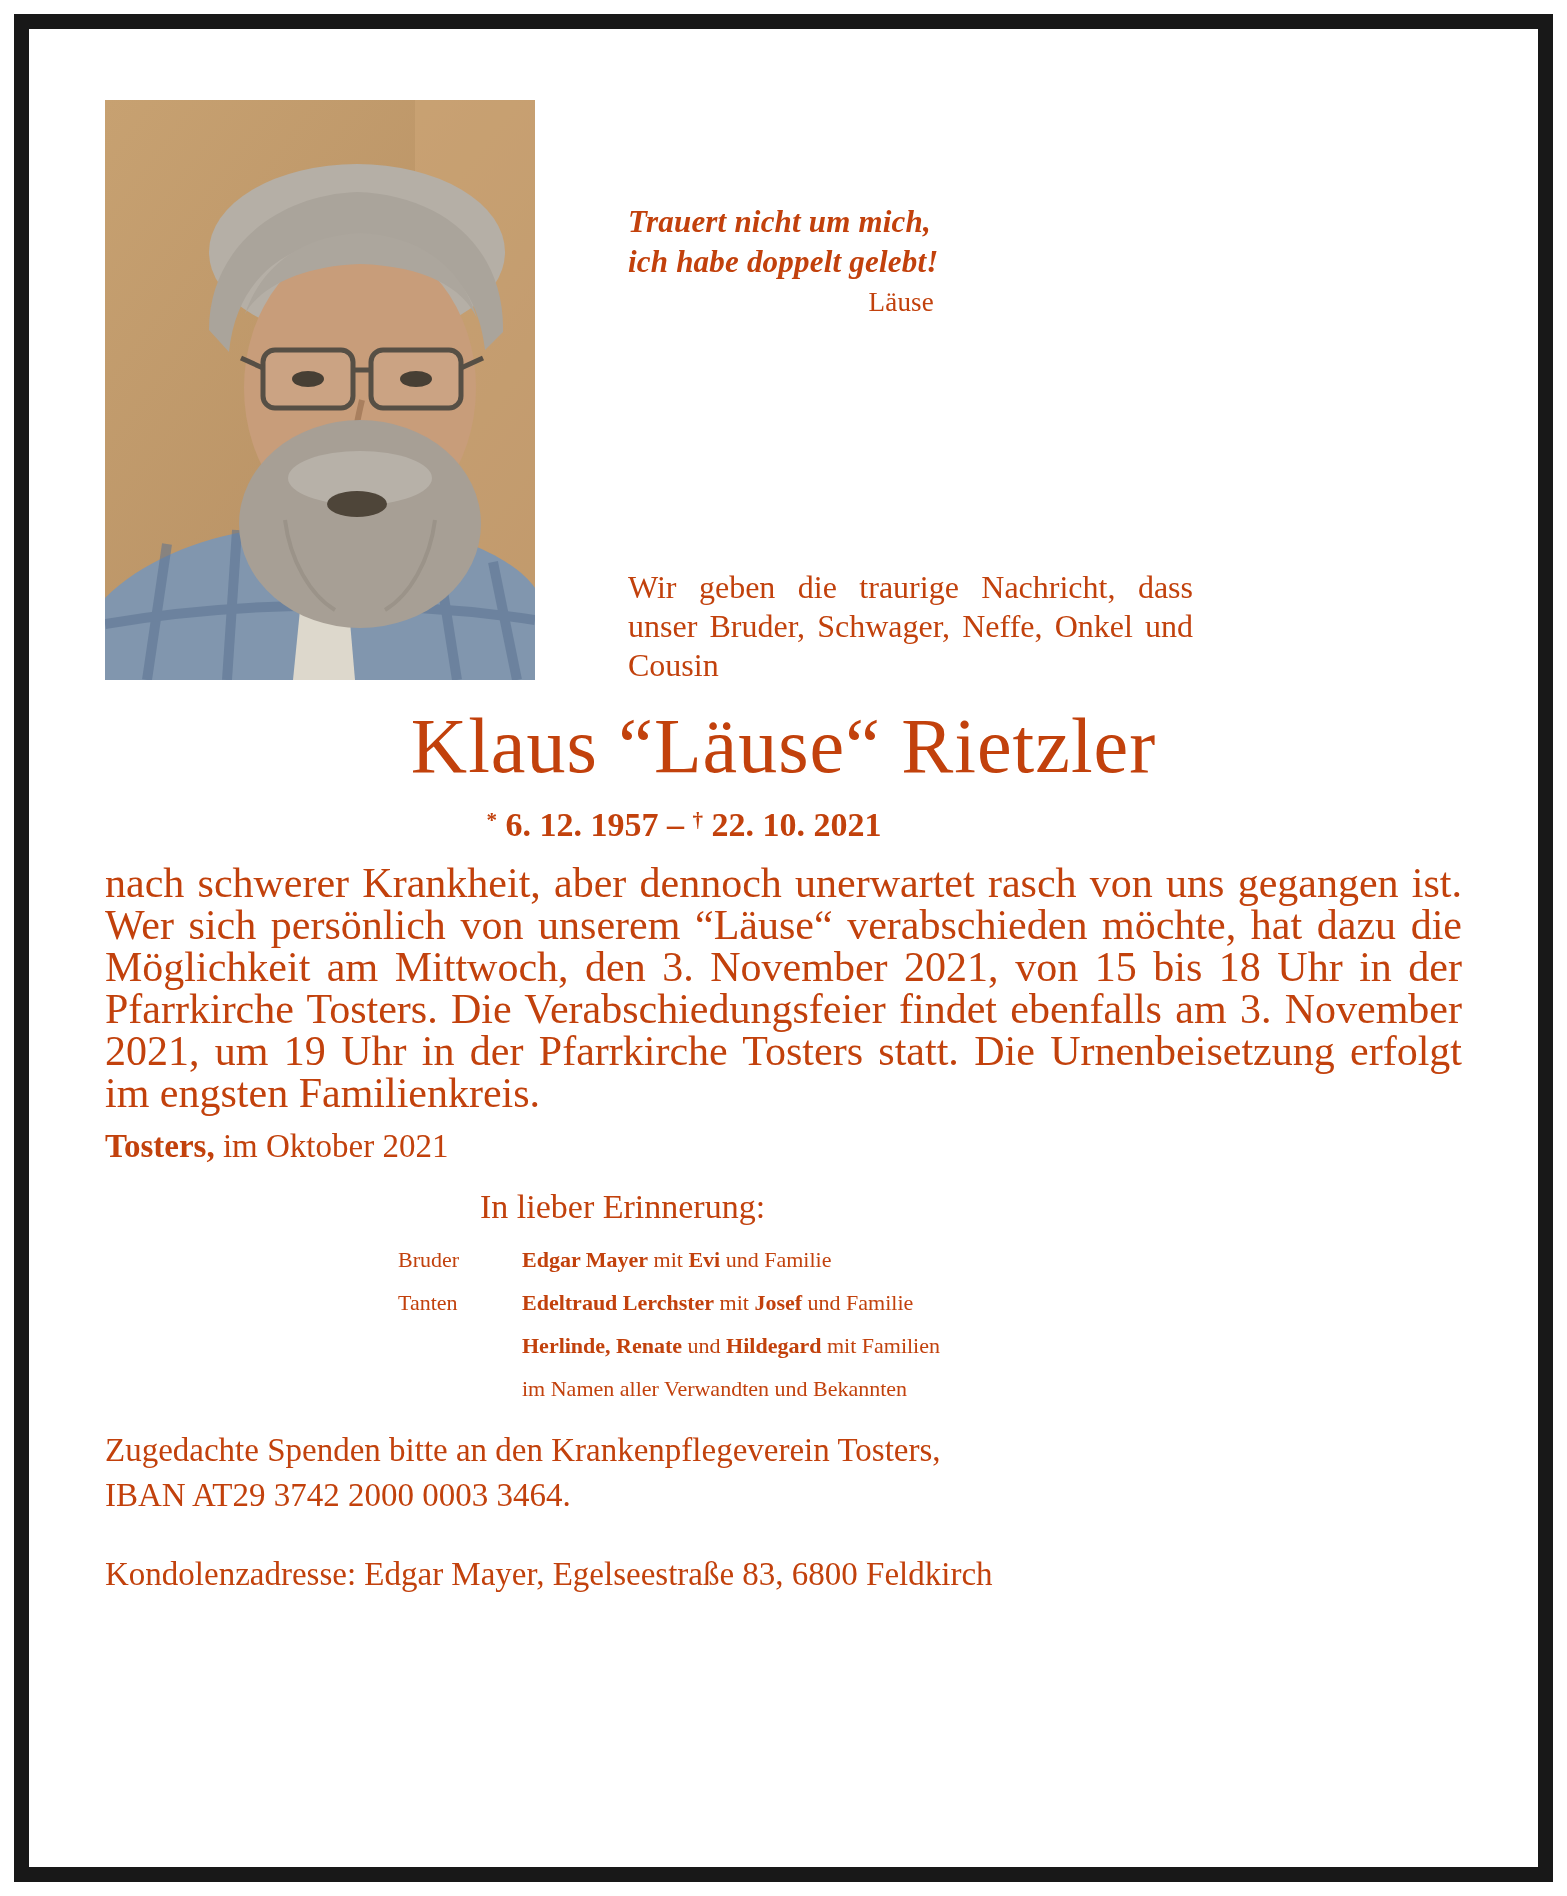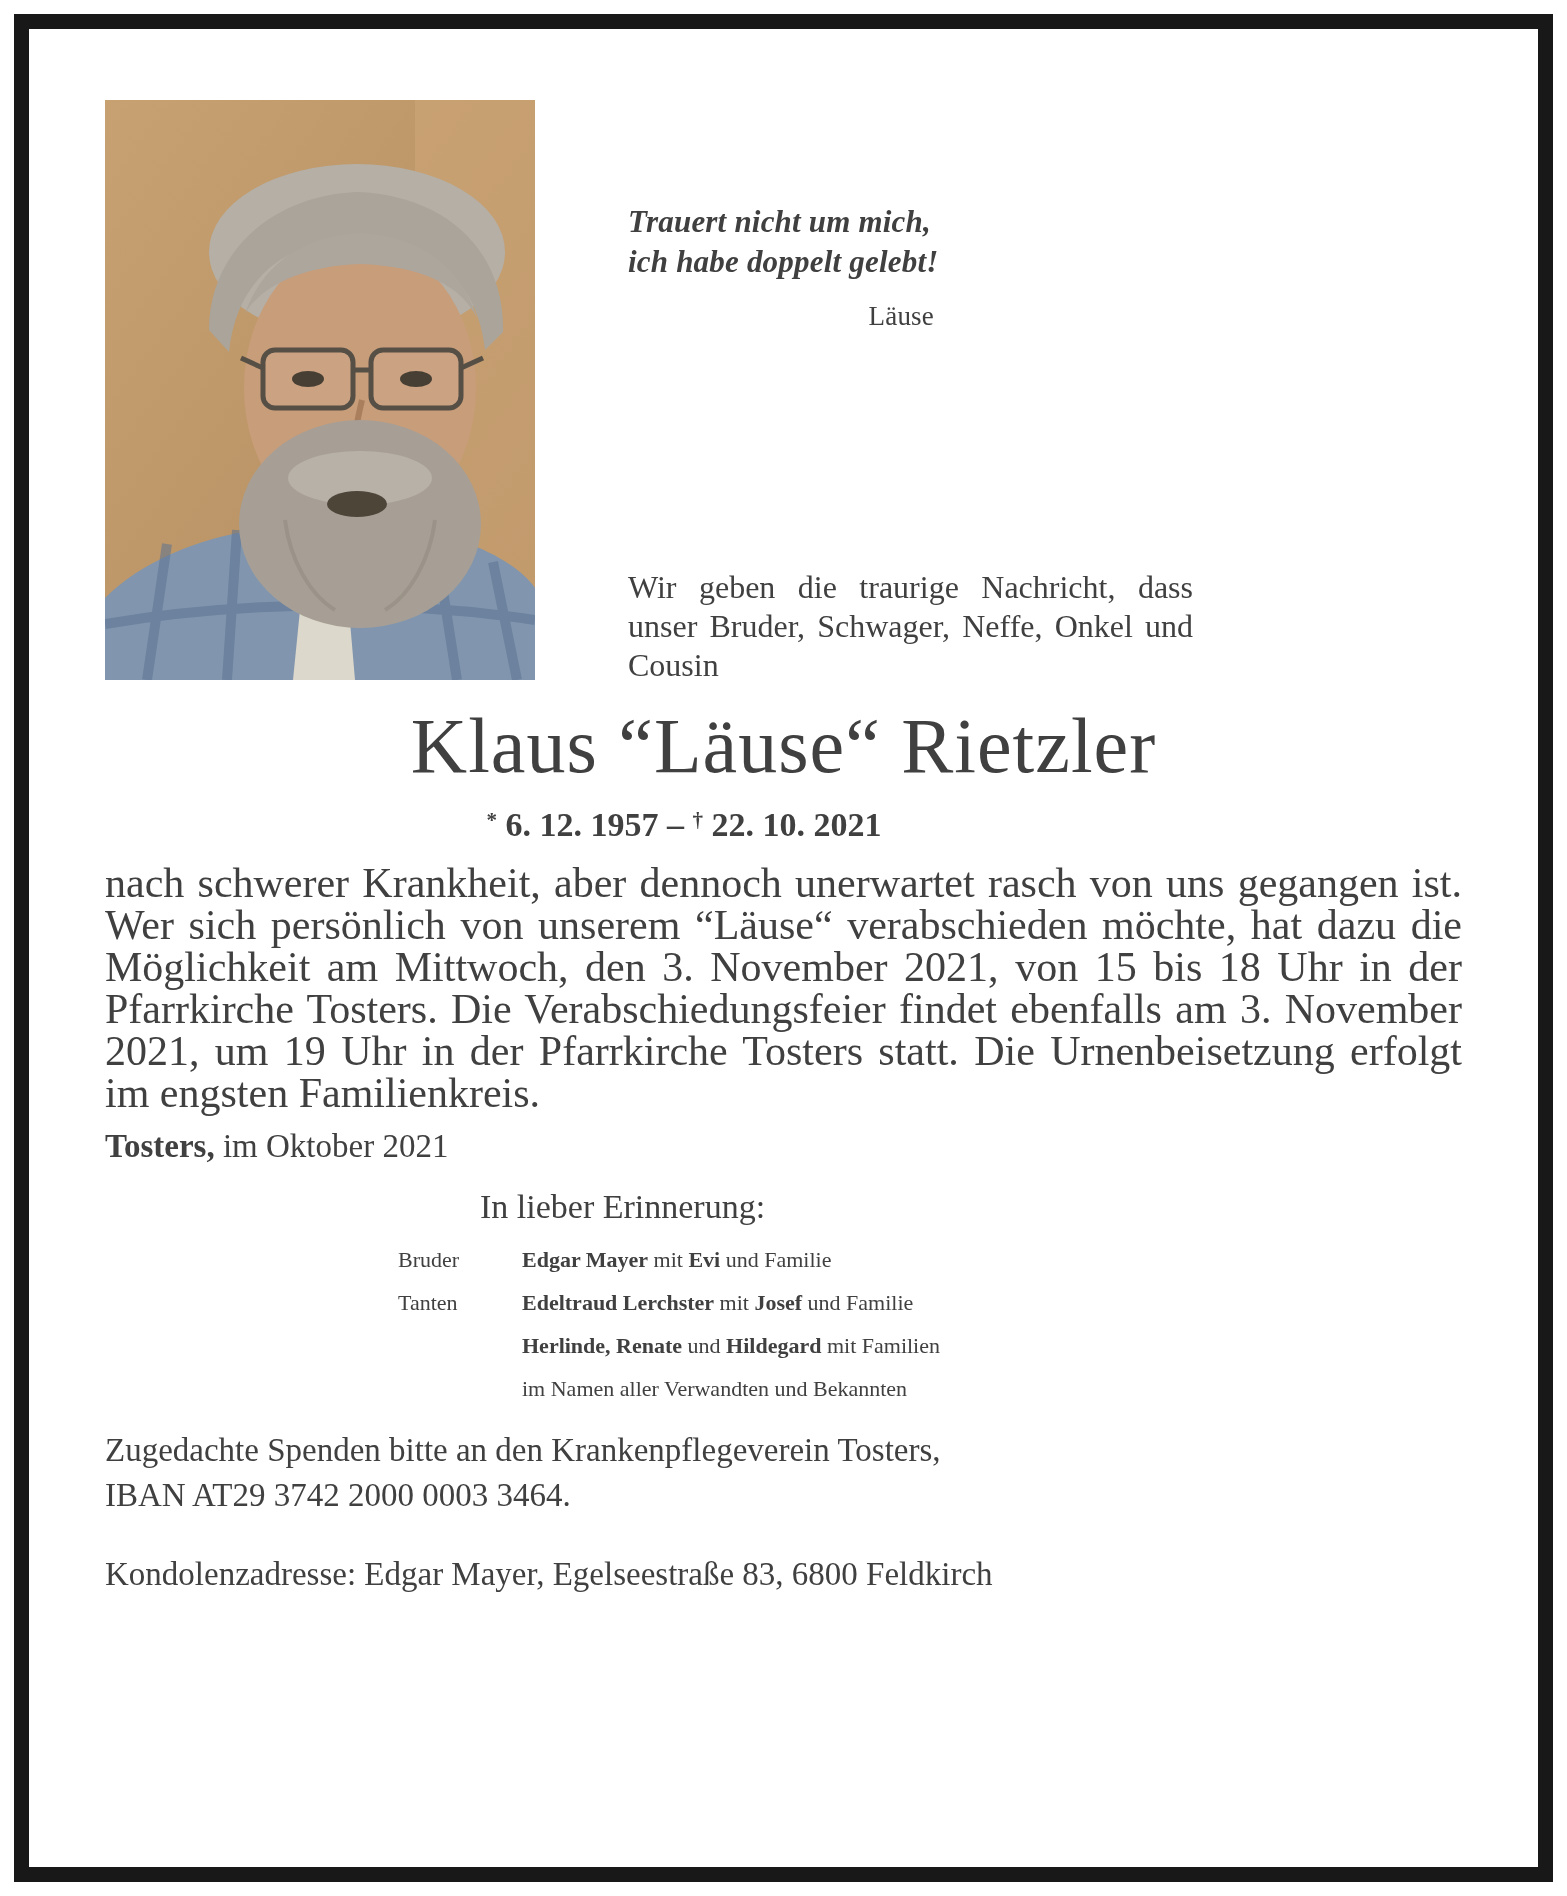--- a/index.html
+++ b/index.html
@@ -1,21 +1,21 @@
 <!DOCTYPE html>
 <html><head>
 <meta charset="utf-8">
 <style>
   html,body{margin:0;padding:0;background:#ffffff;}
   .page{
     position:relative;
     width:1567px;height:1896px;
     background:#ffffff;
     font-family:"Liberation Serif", serif;
-    color:#404040;
+    color:#c2410c;
     overflow:hidden;
   }
   .frame{
     position:absolute;inset:14px;
     border:15px solid #181818;
     pointer-events:none;
   }
   .abs{position:absolute;}
 
   .photo{
@@ -26,21 +26,20 @@
 
   .quote{
     left:628px;top:202px;width:312px;
     font-style:italic;
     font-size:31px;line-height:40px;
     font-weight:bold;
     letter-spacing:.2px;
   }
   .quote-attrib{
     display:block;
-    margin-top:14px;
     font-style:normal;font-weight:normal;
     font-size:27px;
     text-align:right;
     padding-right:6px;
   }
 
   .announcement{
     left:628px;top:568px;width:565px;
     font-size:32px;line-height:39px;
     text-align:justify;

